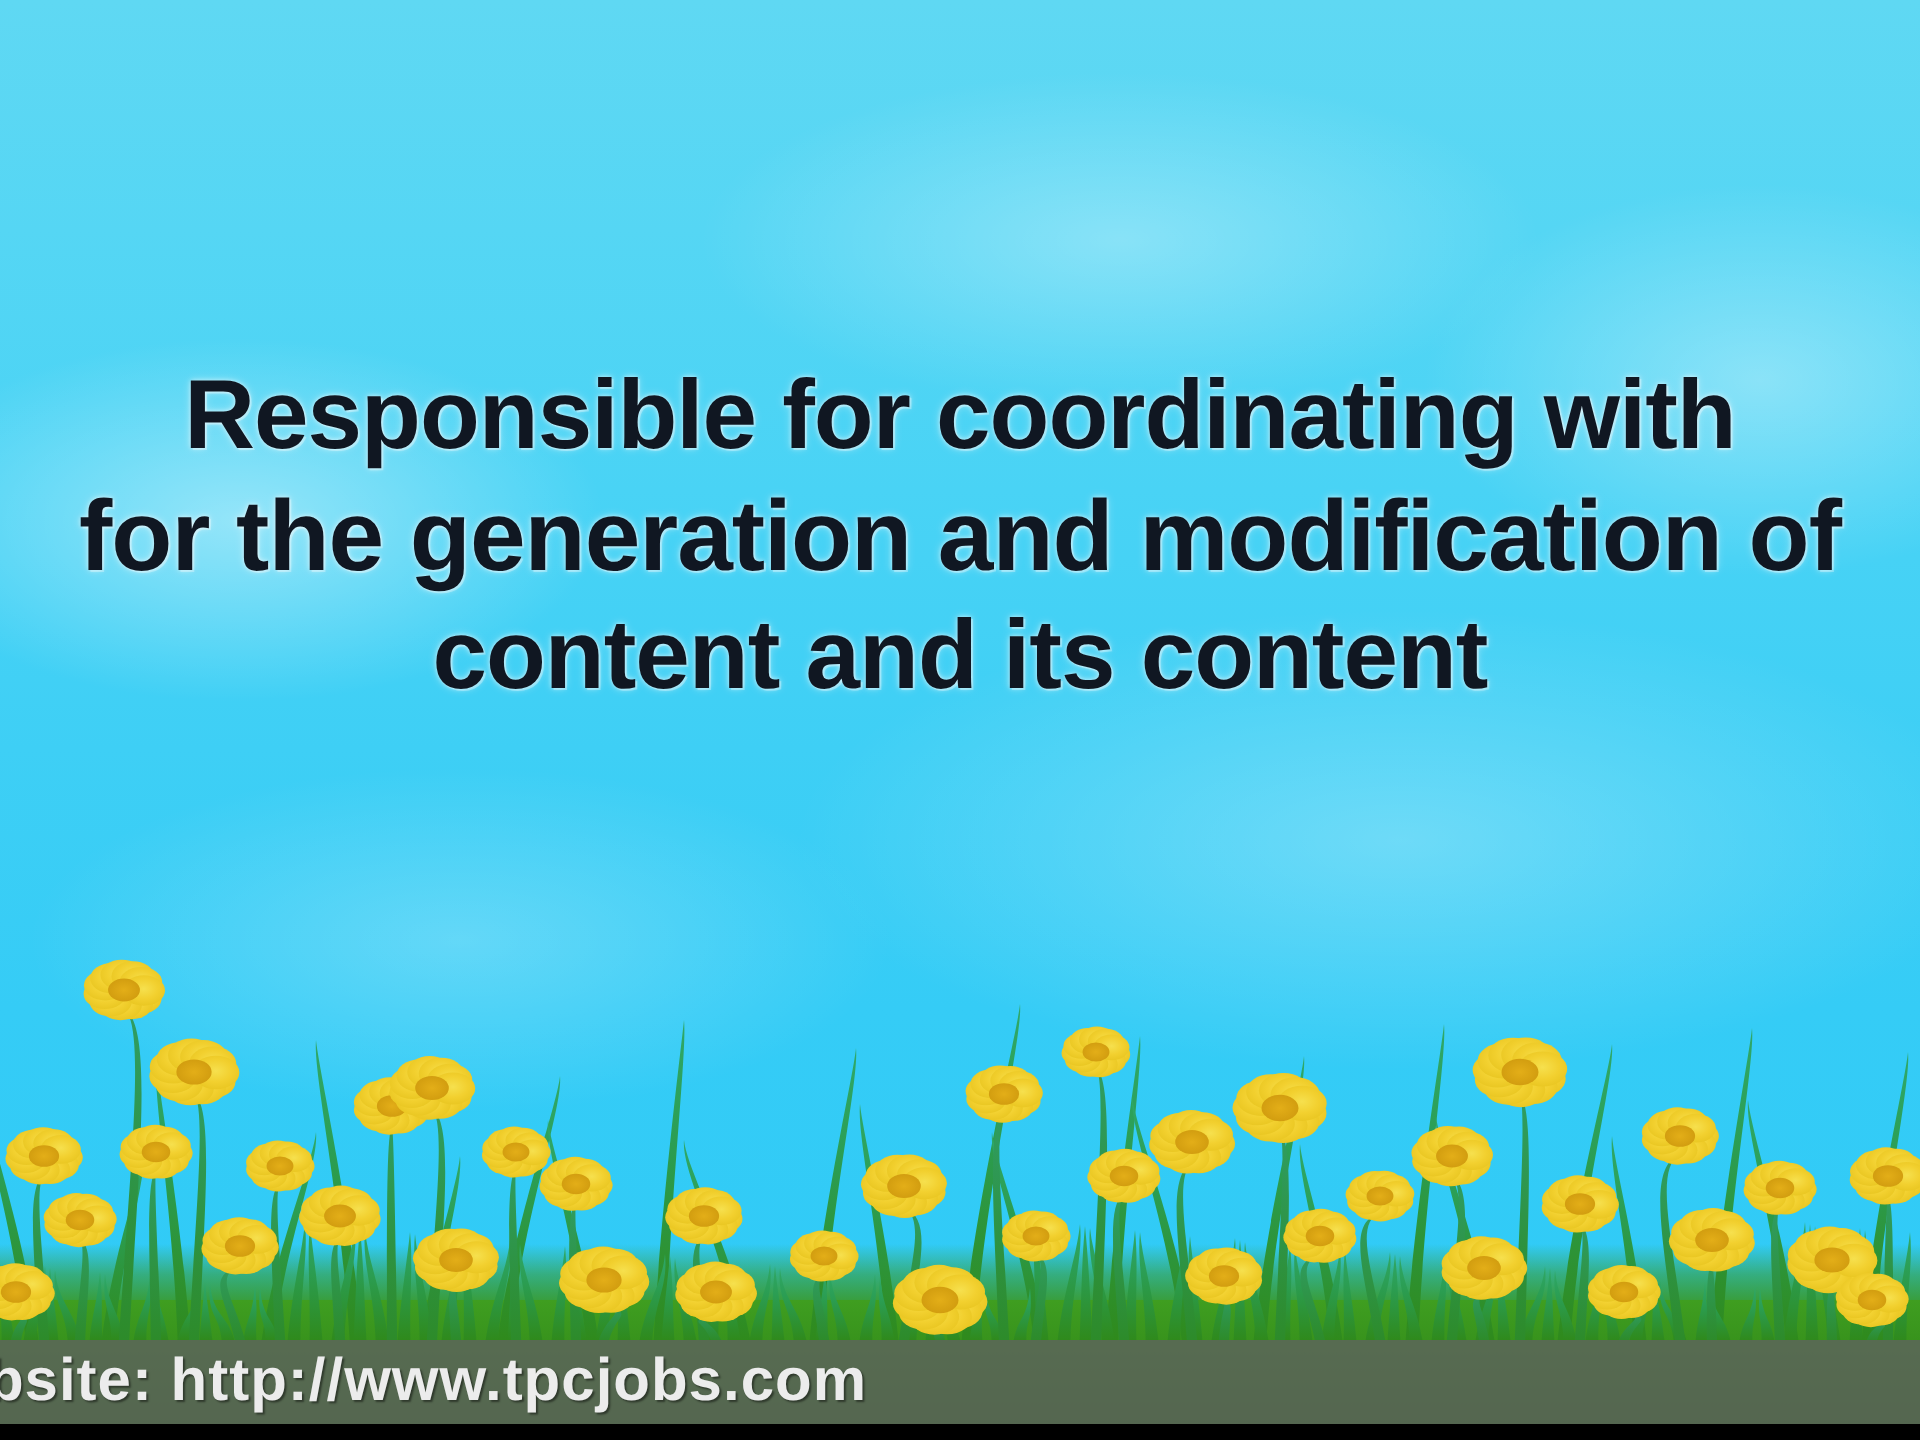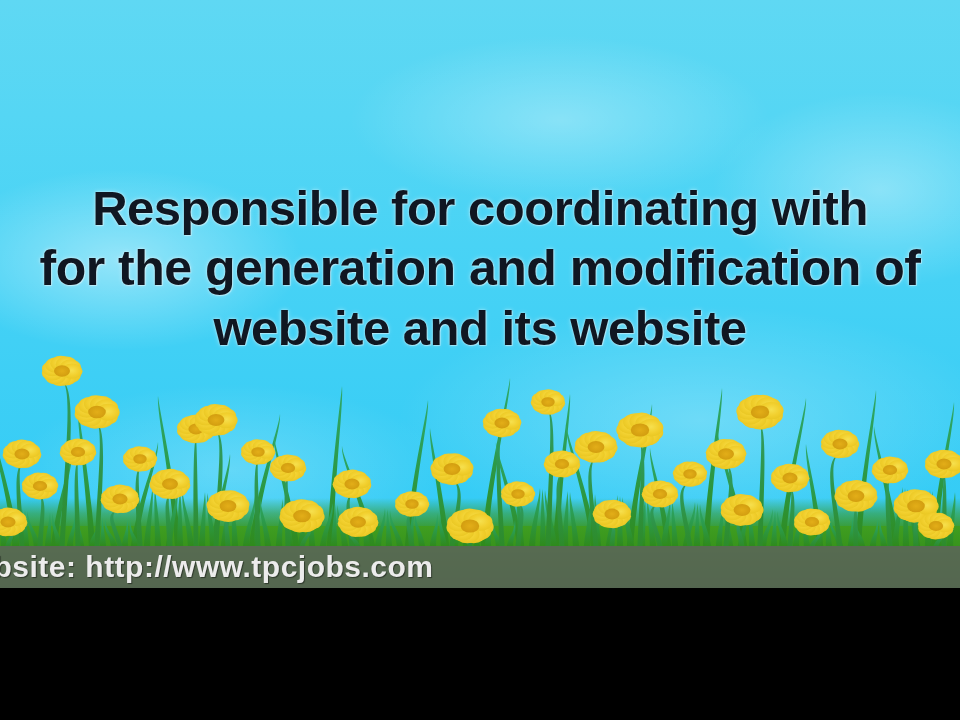--- a/index.html
+++ b/index.html
@@ -1,20 +1,20 @@
 <!DOCTYPE html>
 <html><head>
 <meta charset="utf-8">
 <style>
   html,body{margin:0;padding:0;background:#000;}
   body{font-family:"Liberation Sans",sans-serif;}
 
   #stage{
     position:relative;
-    width:960px;height:588px;
+    width:960px;height:712px;
     overflow:hidden;
   }
 
   
   .sky{
     position:absolute;left:0;top:0;width:960px;height:720px;
     background:
       radial-gradient(ellipse 260px 130px at 120px 260px, rgba(255,255,255,.42), rgba(255,255,255,0) 70%),
       radial-gradient(ellipse 300px 120px at 560px 120px, rgba(255,255,255,.30), rgba(255,255,255,0) 70%),
       radial-gradient(ellipse 240px 140px at 880px 190px, rgba(255,255,255,.34), rgba(255,255,255,0) 70%),
@@ -829,20 +829,20 @@
             <ellipse cx="266.32" cy="136.18" rx="8.96" ry="6.40" fill="url(#petalGrad)"></ellipse>
             <ellipse cx="258" cy="136" rx="6.72" ry="4.80" fill="url(#coreGrad)"></ellipse>
           </g>
         </g>
     </svg>
   </div>
 
   <div class="caption">
     <span class="cap-line">Responsible for coordinating with</span>
     <span class="cap-line over">for the generation and modification of</span>
-    <span class="cap-line">website and its website</span>
+    <span class="cap-line">content and its content</span>
   </div>
 
   <div class="footer-bar">
     <span class="footer-text">Website: http://www.tpcjobs.com</span>
   </div>
 
 </div>
 
 </body></html>

